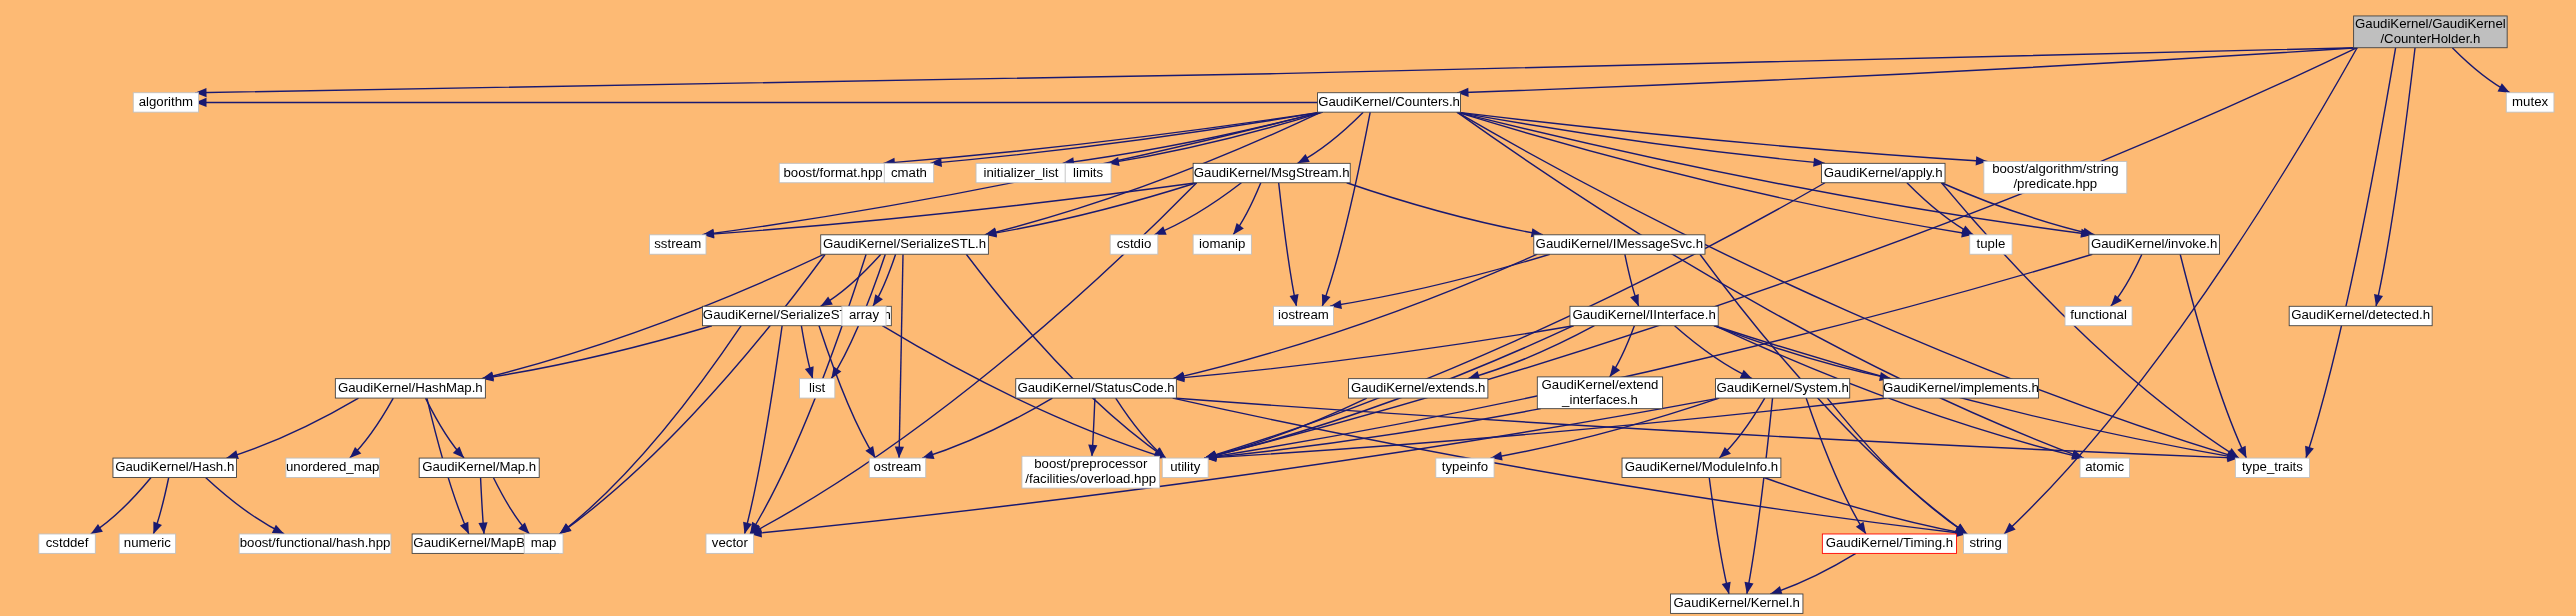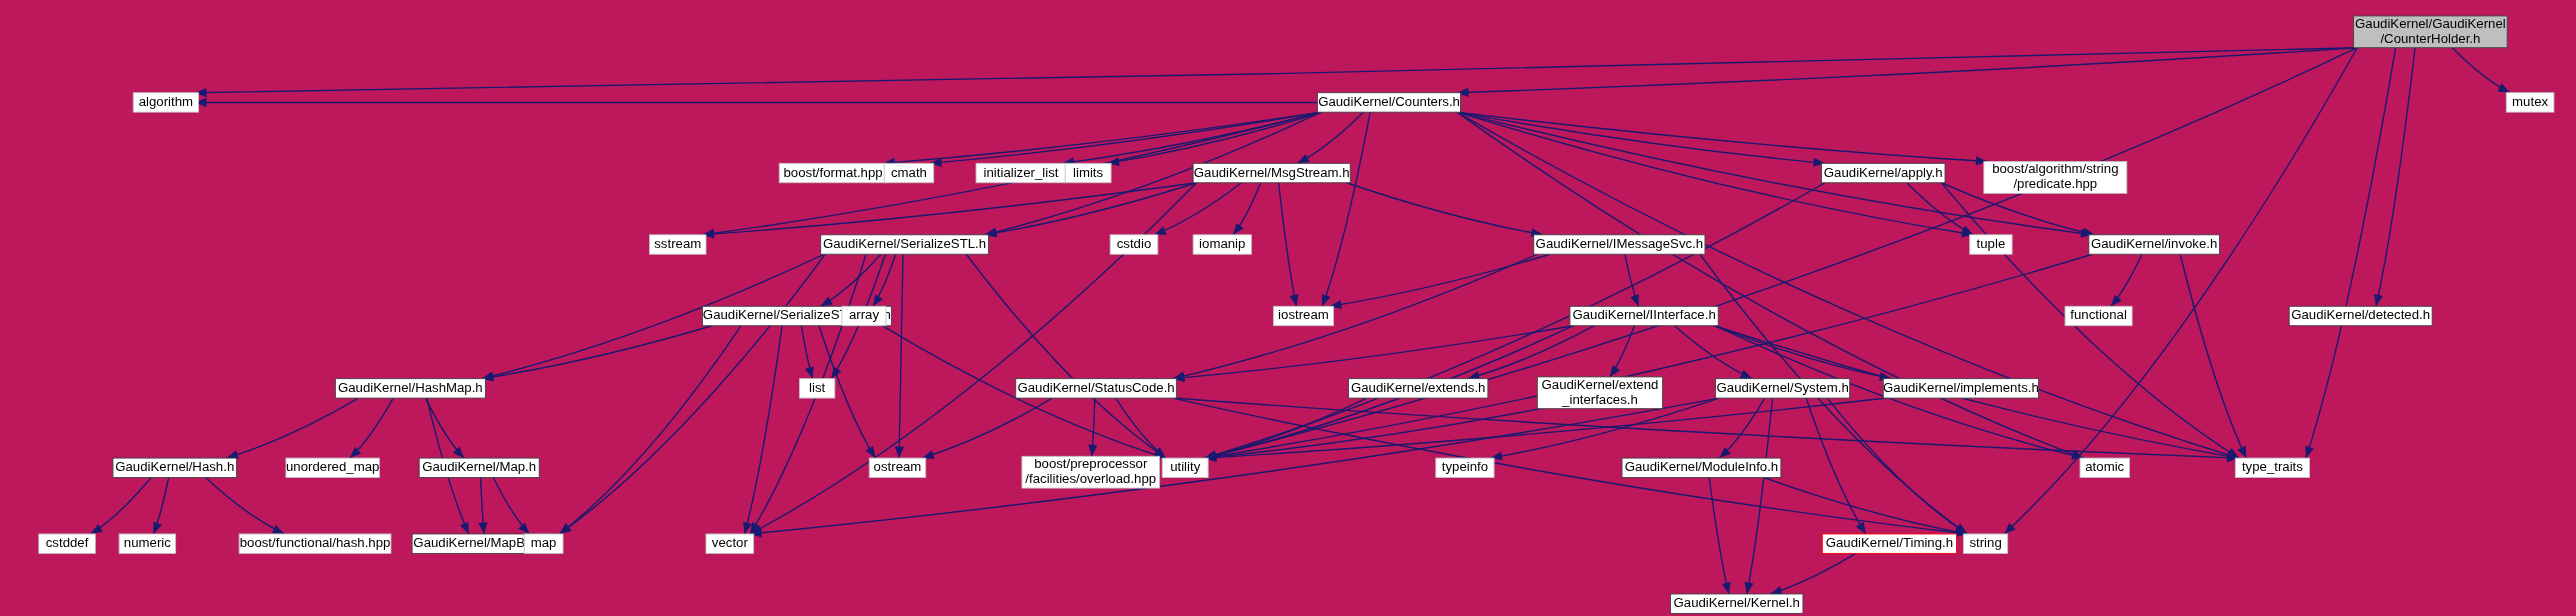--- a/index.html
+++ b/index.html
@@ -1,18 +1,18 @@
 <!DOCTYPE html>
 <html style="font-size:14px"><head>
 <meta charset="utf-8">
 <title>Include dependency graph</title>
 <style>
   html,body{margin:0;padding:0;background:#ffffff;}
   body{font-family:"Liberation Sans","DejaVu Sans",sans-serif;}
-  #graph-root{position:relative;width:2576px;height:617px;overflow:hidden;background:#be185d;text-align:right;}
+  #graph-root{position:relative;width:2576px;height:617px;overflow:hidden;background:#fdba74;text-align:right;}
   svg{display:block;}
   .node-box{stroke-width:1;}
   .node-label{font-family:"Liberation Sans","DejaVu Sans",sans-serif;font-size:15px;fill:#000000;text-anchor:middle;dominant-baseline:middle;}
   .edge{fill:none;stroke:#191970;stroke-width:1.6;}
   .arrow-head{fill:#191970;stroke:none;}
 </style>
 </head>
 <body>
 
 <div id="graph-root">

